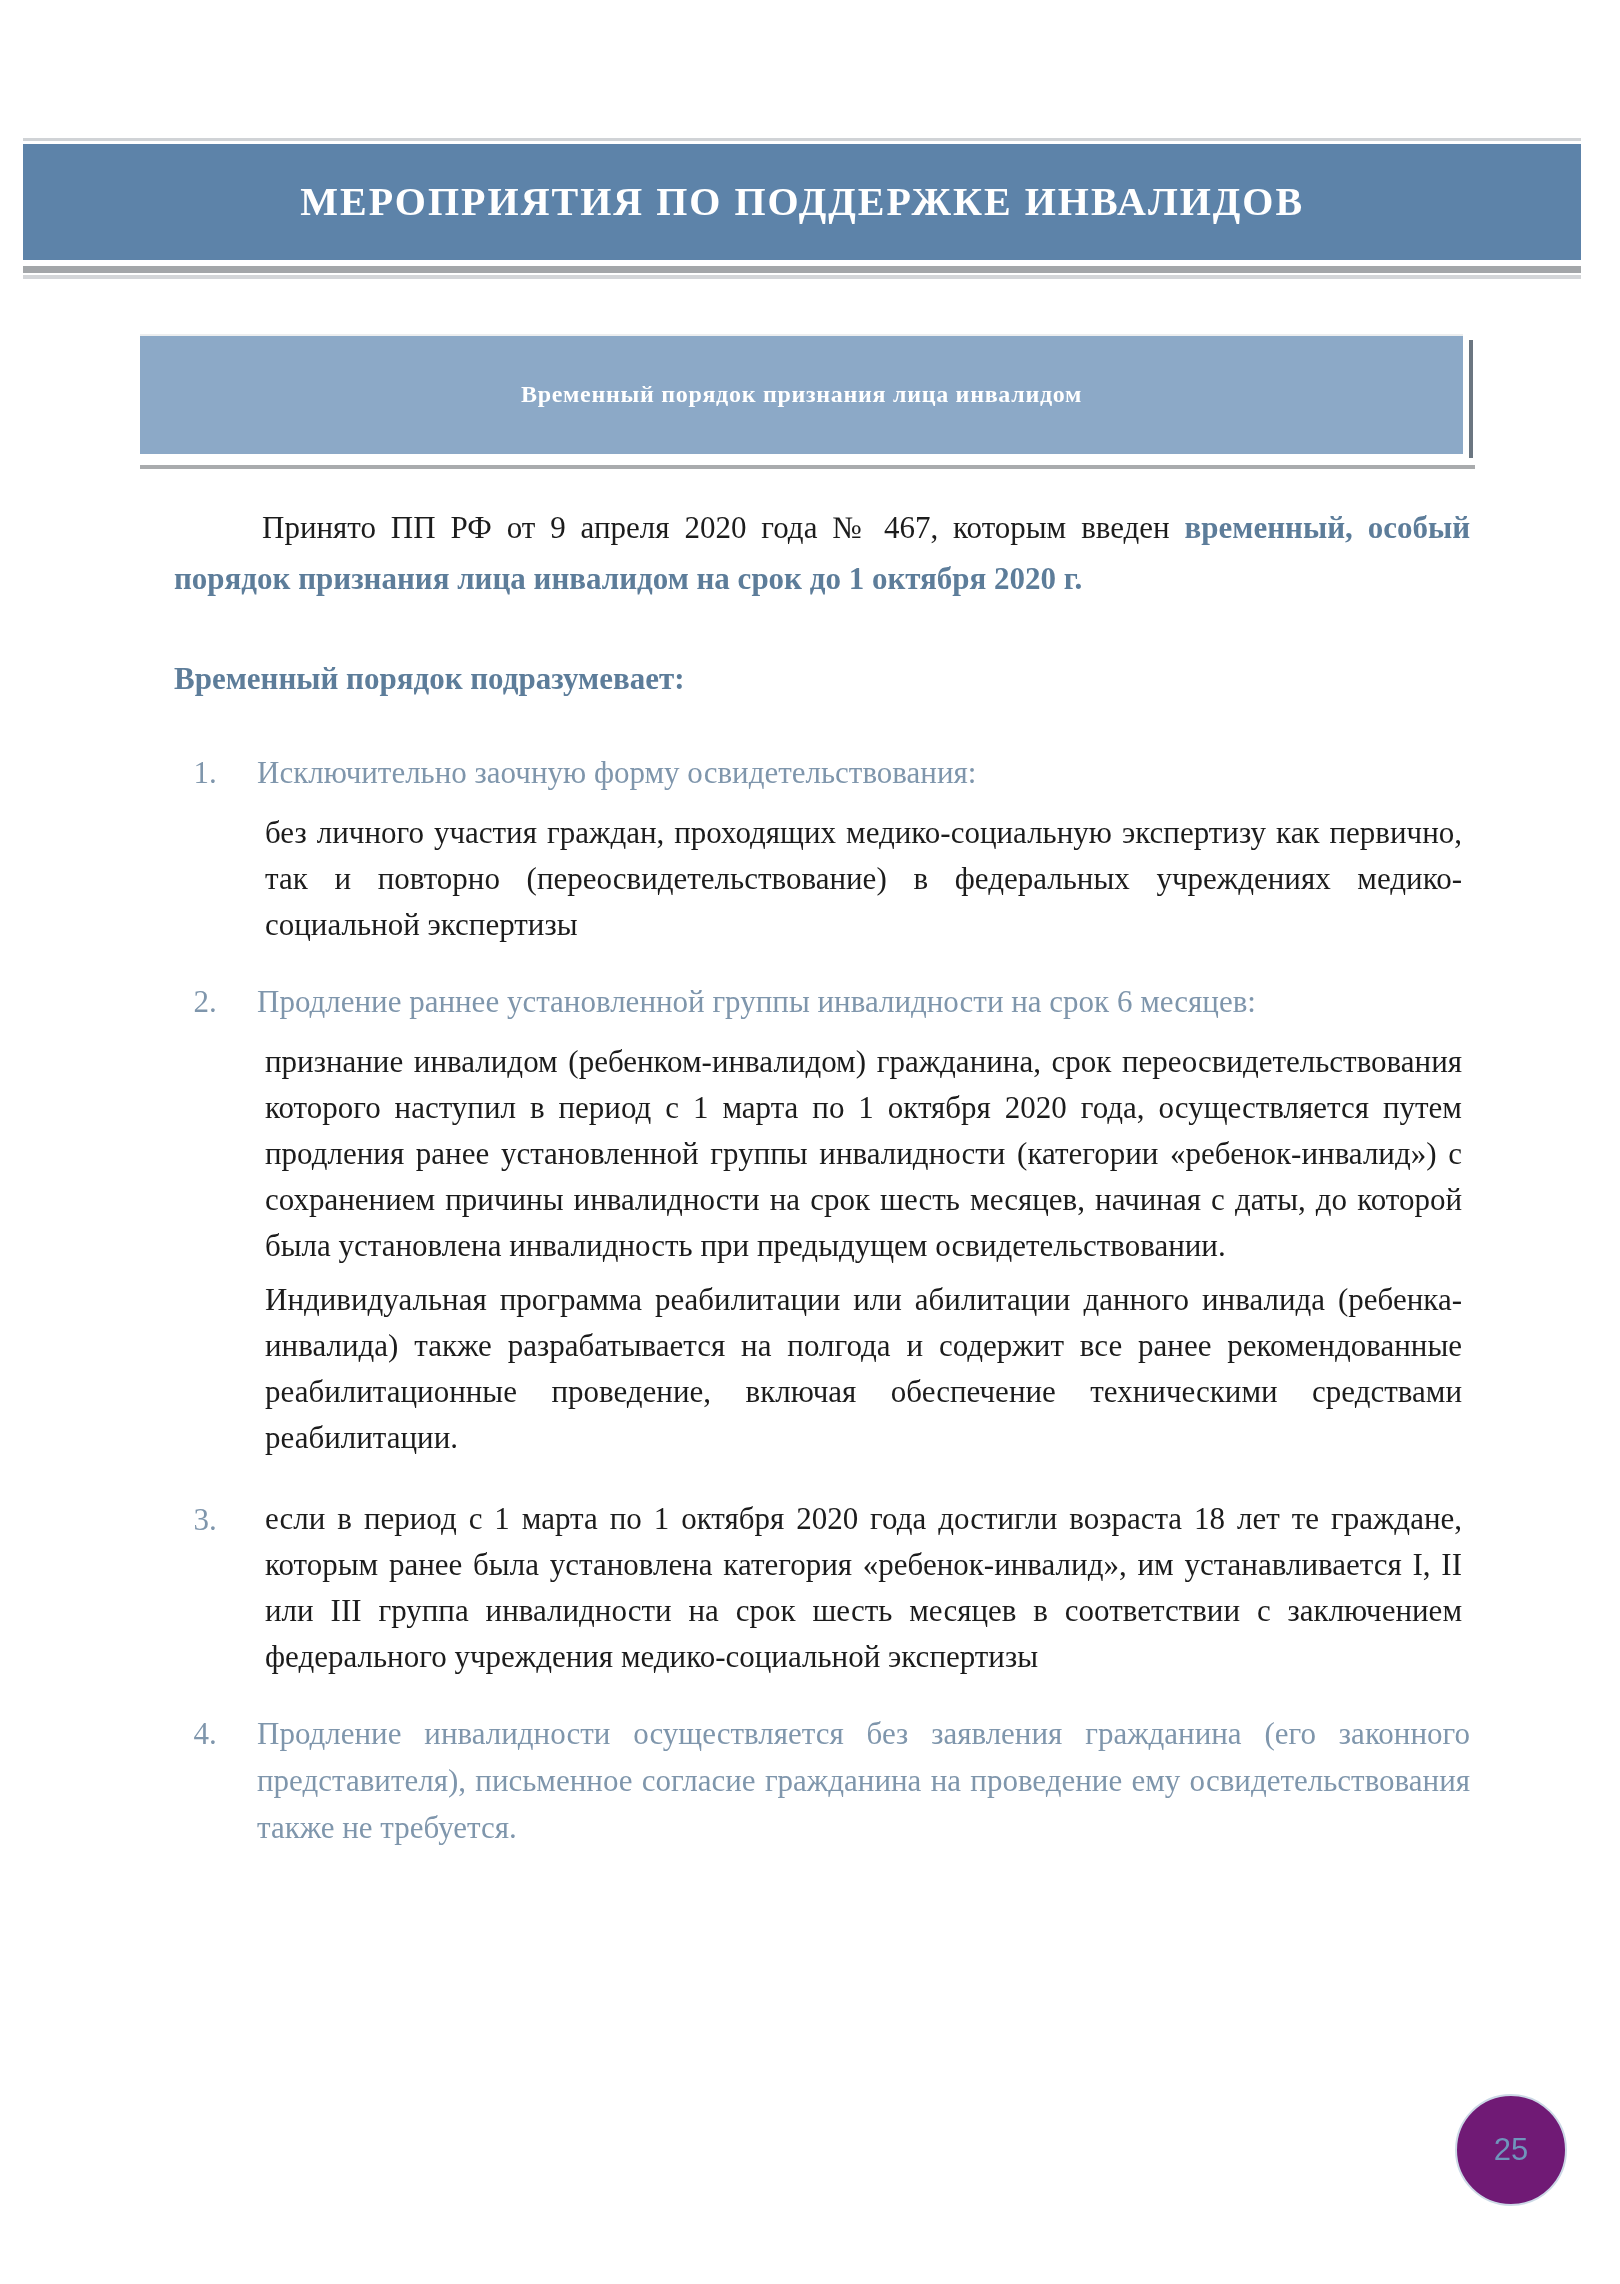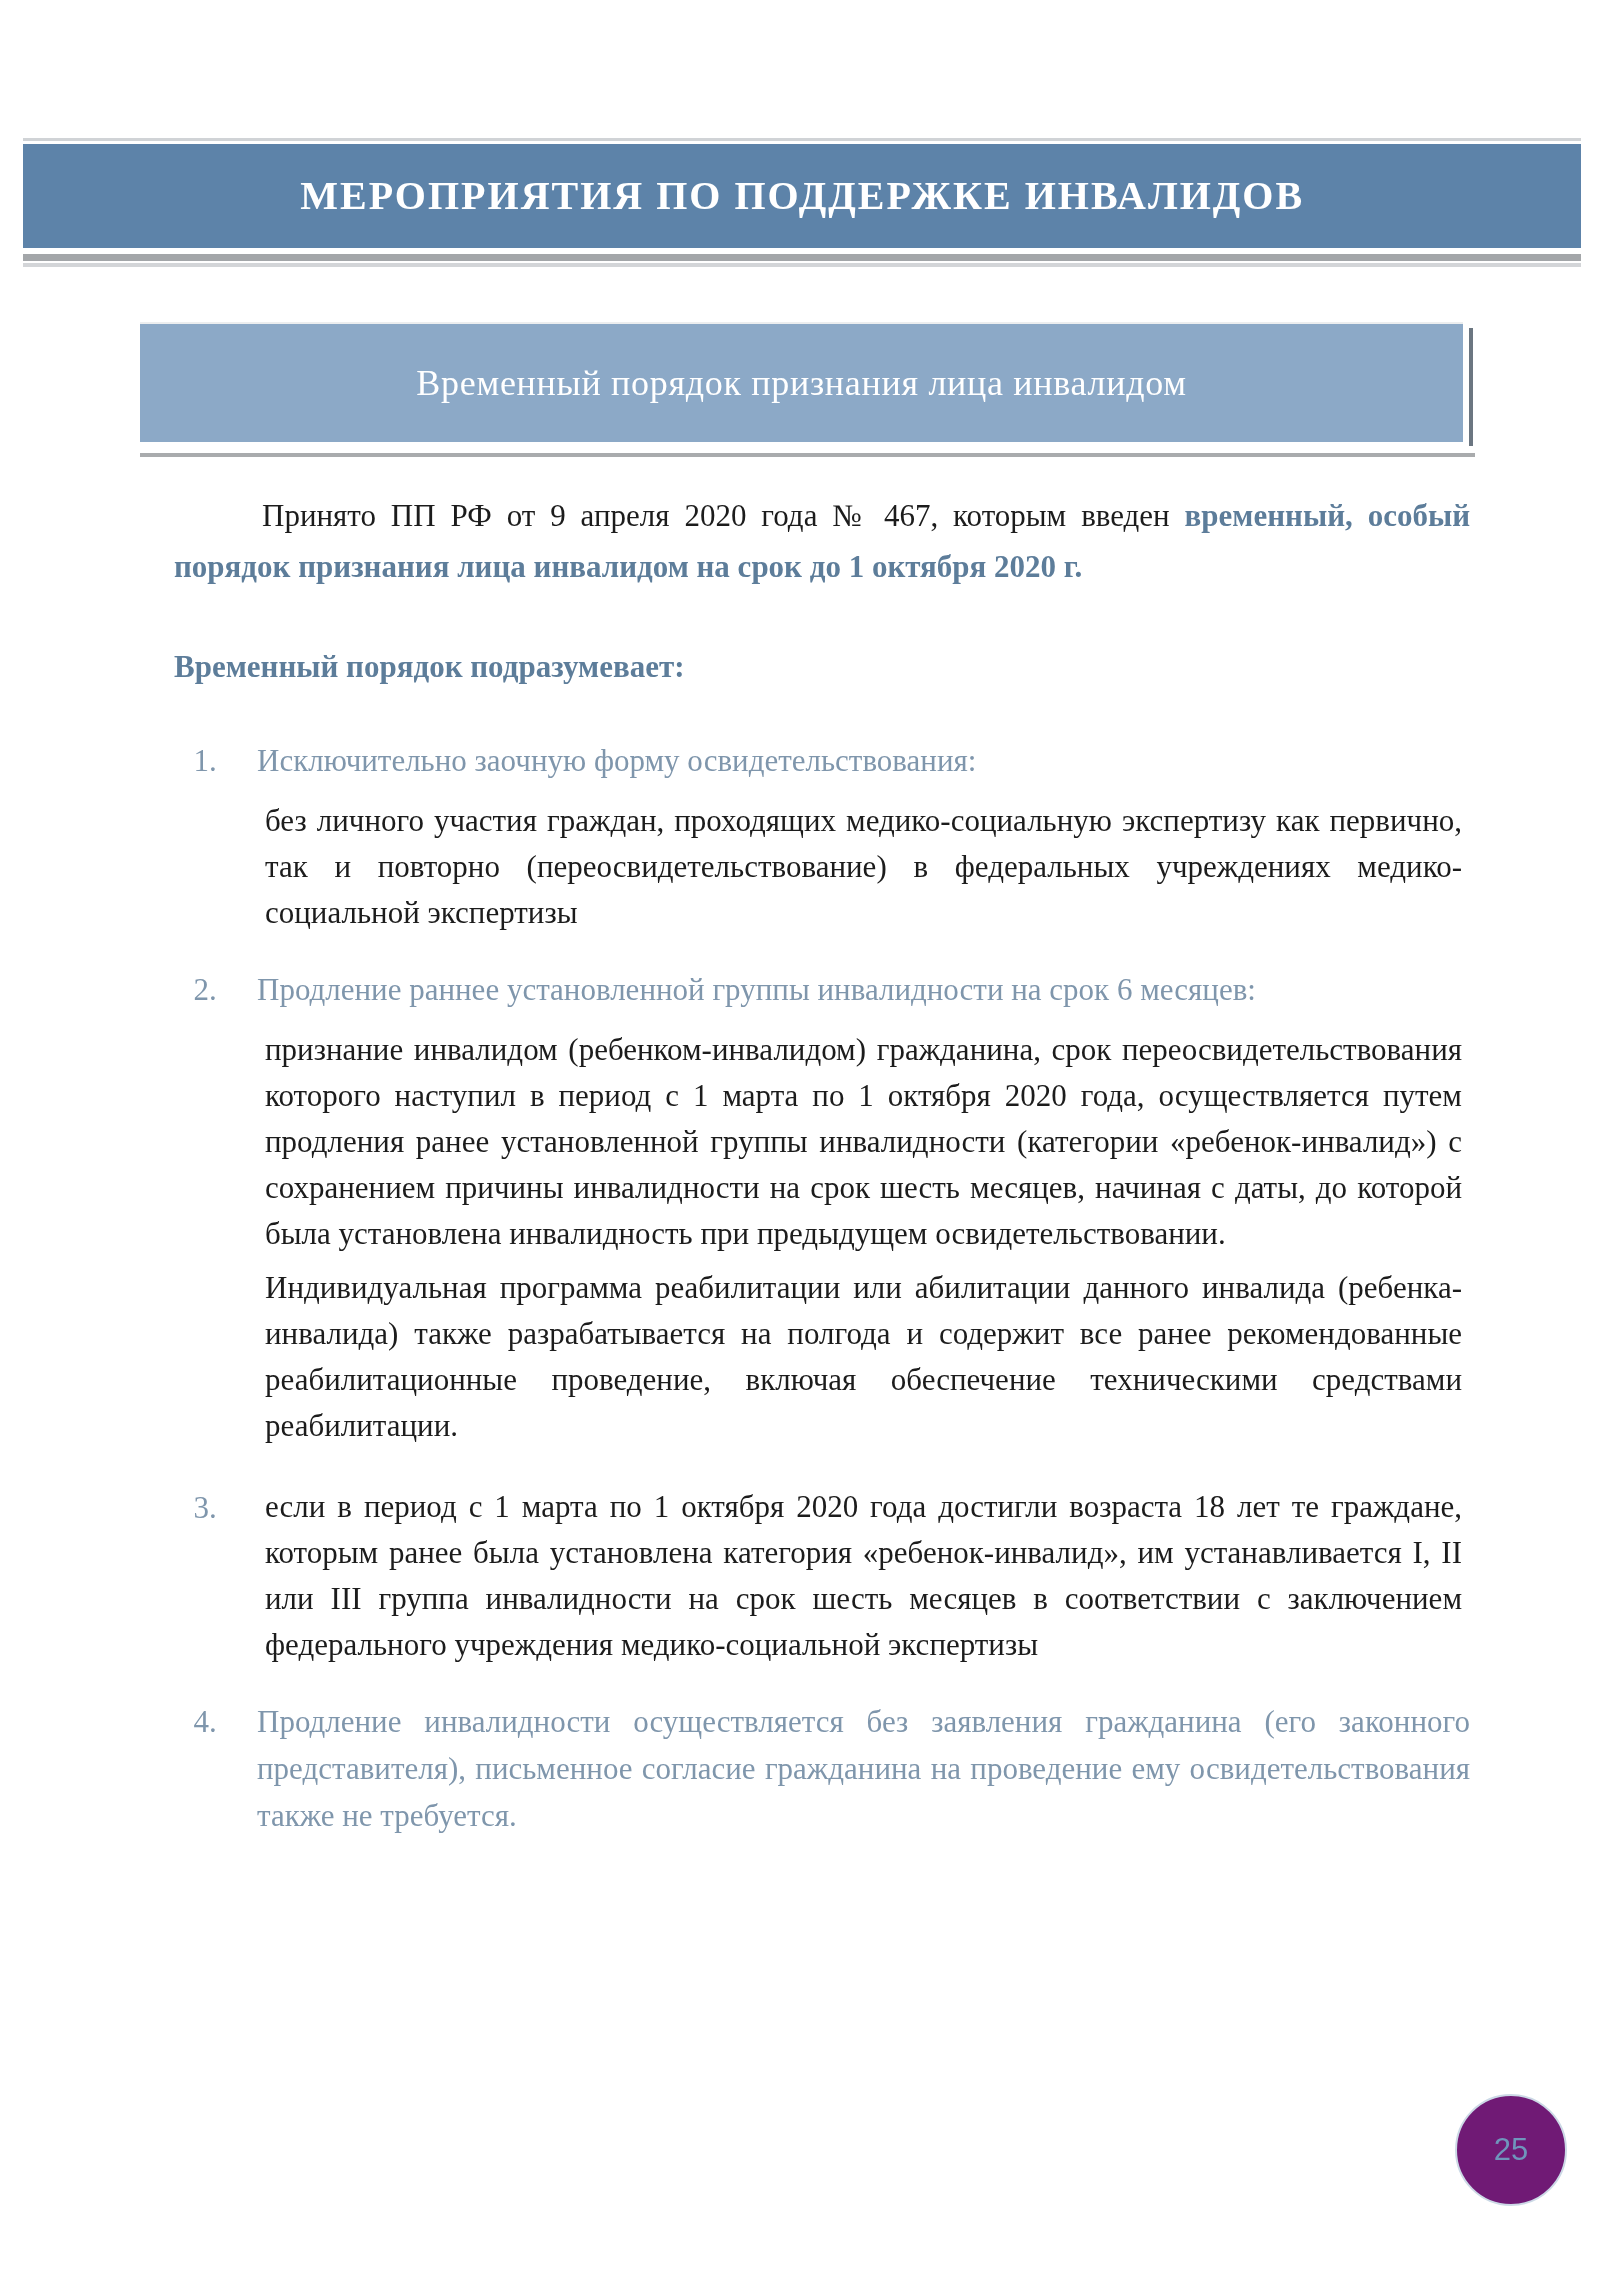--- a/index.html
+++ b/index.html
@@ -18,21 +18,21 @@
     padding-top: 138px;
     margin-left: 23.4px;
     margin-right: 39px;
   }
   .banner-topline {
     height: 3.3px;
     background: #d0d3d6;
     margin-bottom: 2.6px;
   }
   .top-banner {
-    height: 104px;
+    height: 116px;
     background: #5d83a9;
     display: flex;
     align-items: center;
     justify-content: center;
   }
   .banner-title {
     color: #ffffff;
     font-weight: bold;
     font-size: 40px;
     letter-spacing: 2px;
@@ -66,22 +66,22 @@
     content: "";
     position: absolute;
     left: 0;
     right: -11.7px;
     bottom: -15.6px;
     height: 4.6px;
     background: #a9abad;
   }
   .sub-title {
     color: #ffffff;
-    font-weight: normal;
-    font-size: 36px;
+    font-weight: bold;
+    font-size: 24px;
     letter-spacing: 0.7px;
     white-space: nowrap;
   }
 
   
   .content {
     margin: 48px 150px 0 174px;
     font-size: 31px;
   }
   .intro {

